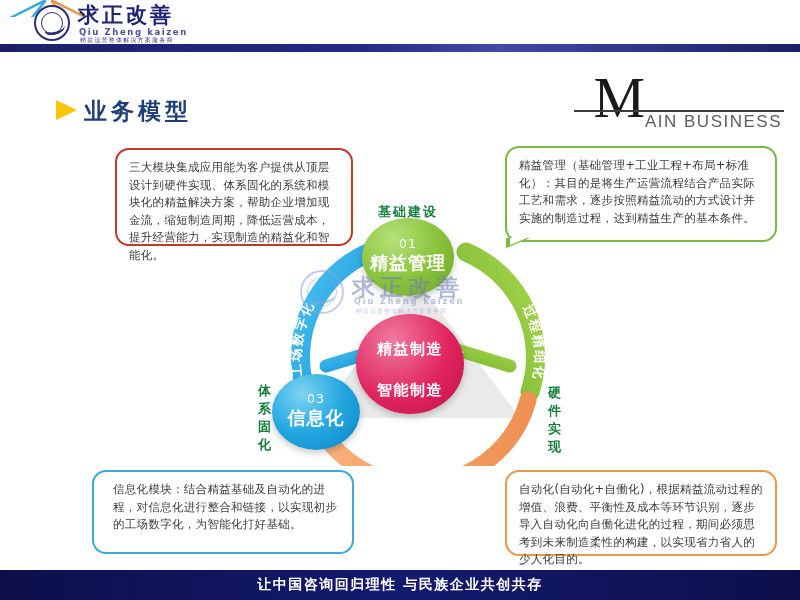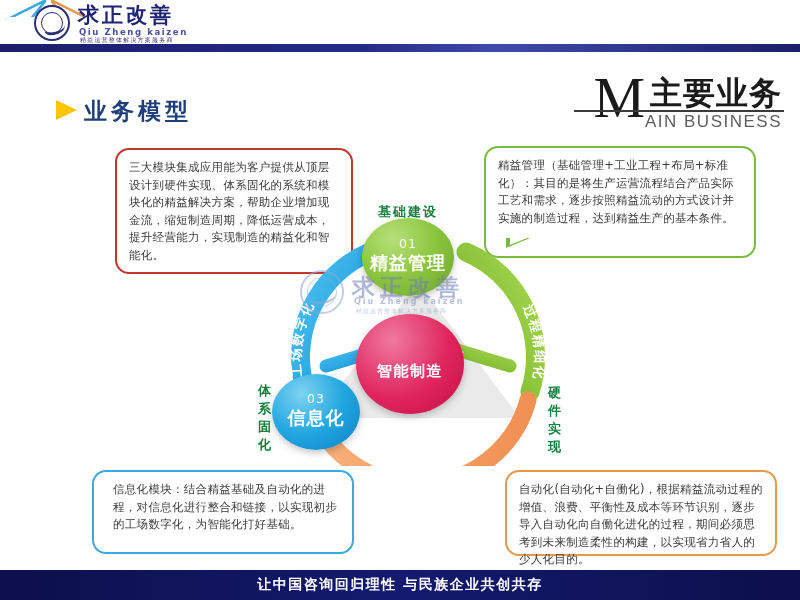--- a/index.html
+++ b/index.html
@@ -38,22 +38,22 @@
     font-family:"Liberation Serif","DejaVu Serif",serif;font-weight:400;}
   .big-cn{position:absolute;right:18px;top:74px;font-size:32px;font-weight:700;color:#1a1a1a;
     letter-spacing:1px;line-height:38px;}
   .big-en{position:absolute;right:18px;top:112px;font-size:17px;color:#5e5e5e;letter-spacing:1.5px;
     font-family:"Liberation Sans",sans-serif;}
   .big-underline{position:absolute;right:16px;top:110px;width:210px;height:2px;background:#3a3a3a;}
 
   
   .box{position:absolute;box-sizing:border-box;border-radius:14px;background:#fff;
     font-size:11.5px;line-height:17.5px;color:#3b3b3b;padding:9px 12px;letter-spacing:0.3px;}
-  .box-red{left:115px;top:148px;width:238px;height:126px;border:2.5px solid #c0392b;}
-  .box-green{left:484px;top:146px;width:272px;height:112px;border:2.5px solid #7aba43;}
+  .box-red{left:115px;top:148px;width:238px;height:98px;border:2.5px solid #c0392b;}
+  .box-green{left:505px;top:146px;width:272px;height:96px;border:2.5px solid #7aba43;}
   .box-blue{left:92px;top:470px;width:262px;height:84px;border:2.5px solid #3aa9dc;padding-left:19px;}
   .box-orange{left:505px;top:470px;width:272px;height:86px;border:2.5px solid #e69a4c;}
 
   .tail{position:absolute;width:0;height:0;}
   .tail-green{left:506px;top:238px;border-top:10px solid #7aba43;border-right:24px solid transparent;}
   .tail-green2{left:510px;top:238px;border-top:7px solid #ffffff;border-right:17px solid transparent;}
   .tail-blue{left:318px;top:452px;width:46px;height:20px;}
   .tail-orange{left:506px;top:452px;width:44px;height:20px;}
 
   
@@ -115,21 +115,20 @@
     <div class="logo-py">Qiu Zheng kaizen</div>
     <div class="logo-tag">精益运营整体解决方案服务商</div>
   </div>
 
   
   <div class="arrow-tri"></div>
   <div class="page-title">业务模型</div>
 
   
   <div class="big-m">M</div>
-  <div class="big-cn">主要业务</div>
   <div class="big-underline"></div>
   <div class="big-en">AIN BUSINESS</div>
 
   
   <div class="box box-red">三大模块集成应用能为客户提供从顶层设计到硬件实现、体系固化的系统和模块化的精益解决方案，帮助企业增加现金流，缩短制造周期，降低运营成本，提升经营能力，实现制造的精益化和智能化。</div>
 
   
   <div class="box box-green">精益管理（基础管理+工业工程+布局+标准化）：其目的是将生产运营流程结合产品实际工艺和需求，逐步按照精益流动的方式设计并实施的制造过程，达到精益生产的基本条件。</div>
   <div class="tail tail-green"></div>
   <div class="tail tail-green2"></div>
@@ -204,20 +203,21 @@
     <div class="node node-blue">
       <div class="nstack" style="top:17px;">
         <div class="num">03</div>
         <div class="lbl">信息化</div>
       </div>
     </div>
 
 
     <div class="node node-center">
       <div class="nstack" style="top:26px;">
+        <div class="c1">精益制造</div>
         <div class="c2" style="margin-top:22px;">智能制造</div>
       </div>
     </div>
 
     <div class="wm" style="left:48px;top:76px;">
       <div class="wm-mark">
         <div class="wm-sw"></div>
       </div>
       <div class="wm-cn">求正改善</div>
       <div class="wm-py">Qiu Zheng kaizen</div>

